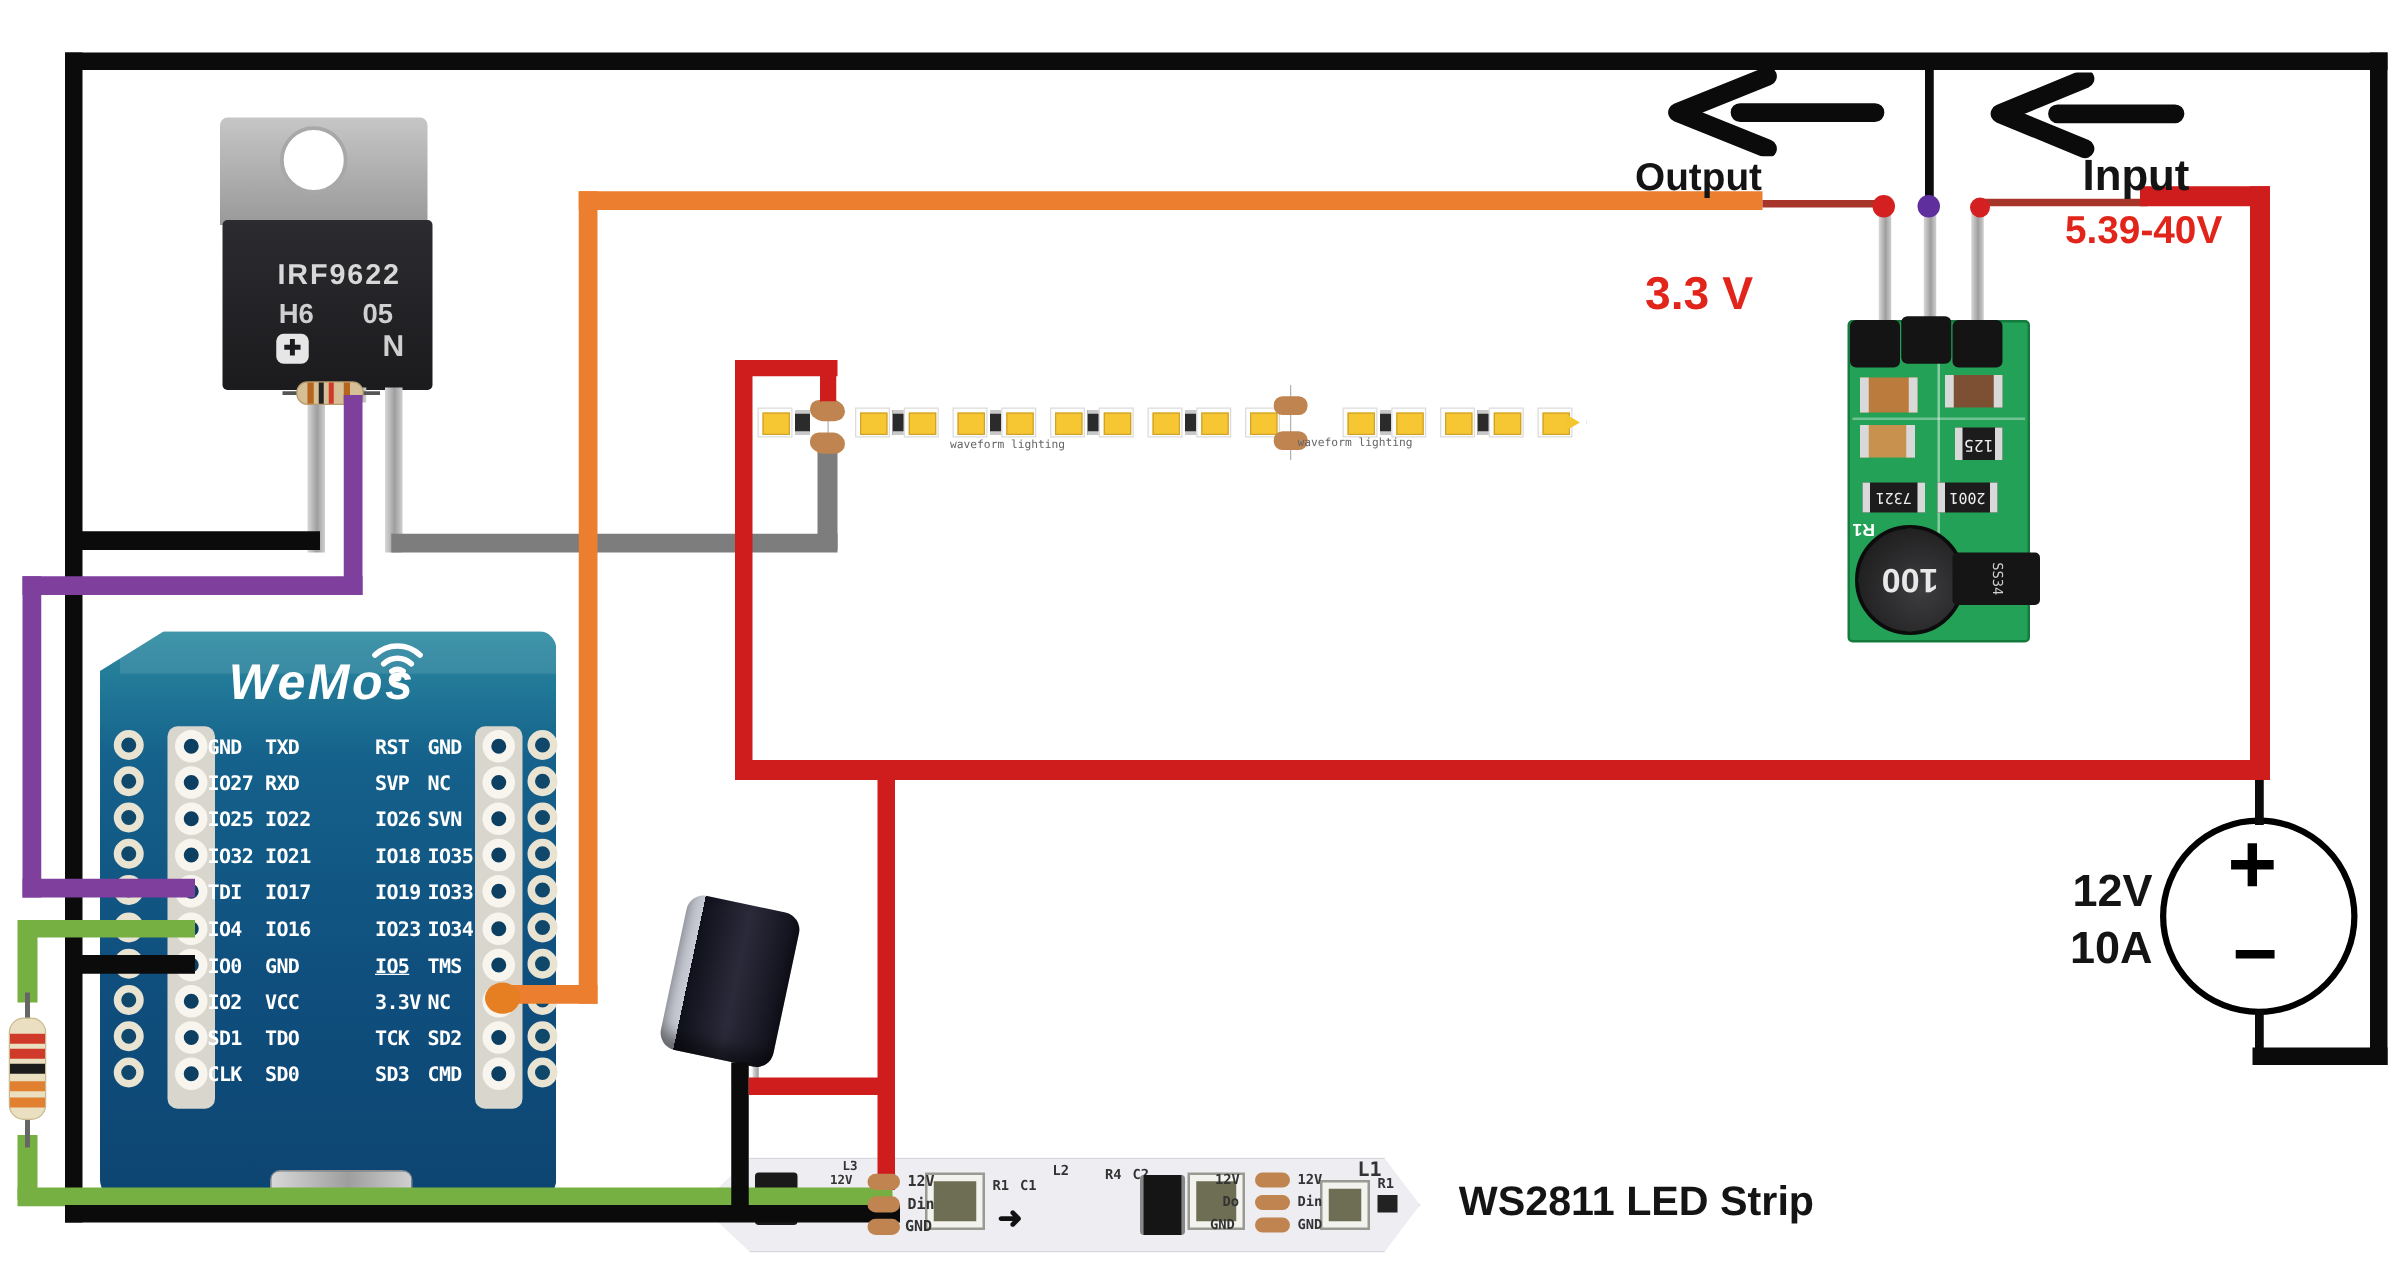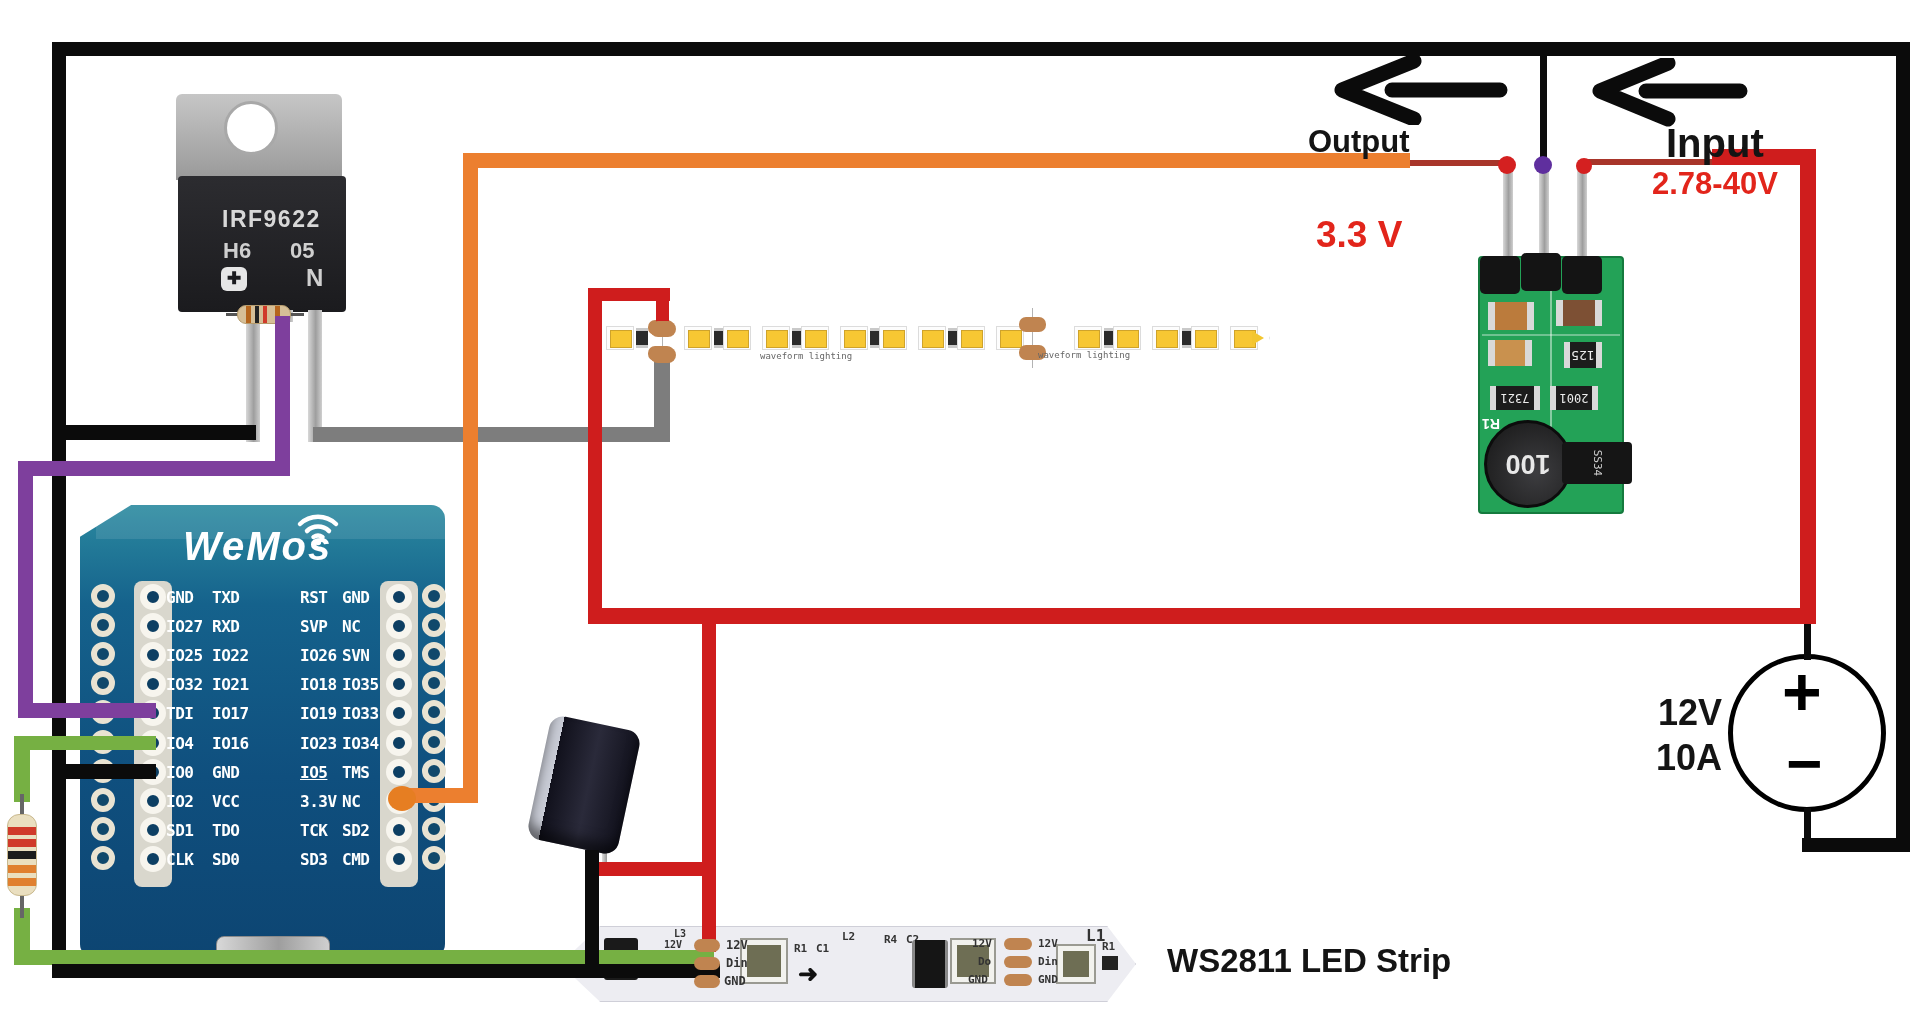--- a/index.html
+++ b/index.html
@@ -368,17 +368,17 @@
   <div class="dot" style="left:1576px;top:158px;width:16px;height:16px;background:#d42020;"></div>
 
   <svg class="abs" style="left:1330px;top:55px;" width="180" height="70" viewBox="0 0 180 70">
     <path d="M170 35 H62 M84 6 L12 35 L84 64" stroke="#0b0b0b" stroke-width="15" fill="none" stroke-linecap="round" stroke-linejoin="round"></path>
   </svg>
   <svg class="abs" style="left:1588px;top:58px;" width="160" height="70" viewBox="0 0 160 70">
     <path d="M152 33 H58 M80 5 L12 33 L80 61" stroke="#0b0b0b" stroke-width="15" fill="none" stroke-linecap="round" stroke-linejoin="round"></path>
   </svg>
 
   <div class="lbl" style="left:1308px;top:124px;font-size:31px;">Output</div>
-  <div class="lbl" style="left:1666px;top:121px;font-size:40px;">Input</div>
-  <div class="lbl redlbl" style="left:1652px;top:166px;font-size:31px;">2.78-40V</div>
+  <div class="lbl" style="left:1666px;top:121px;font-size:35px;">Input</div>
+  <div class="lbl redlbl" style="left:1652px;top:166px;font-size:31px;">5.39-40V</div>
   <div class="lbl redlbl" style="left:1316px;top:214px;font-size:37px;">3.3 V</div>
 
 </div>
 
 </body></html>

